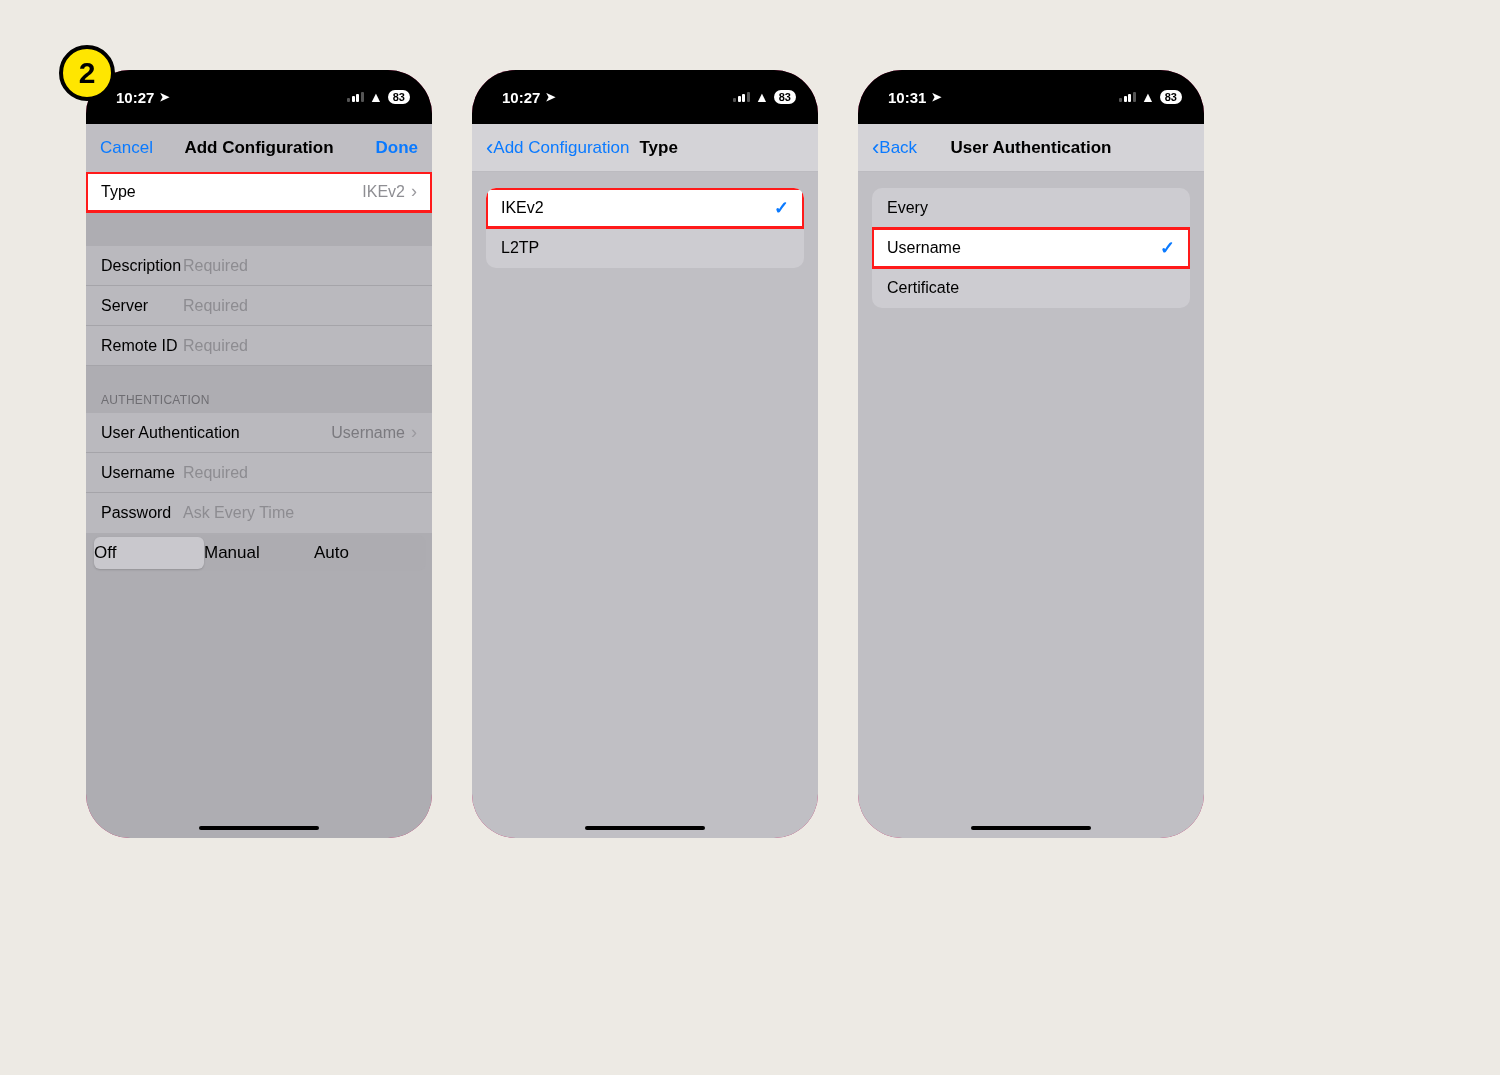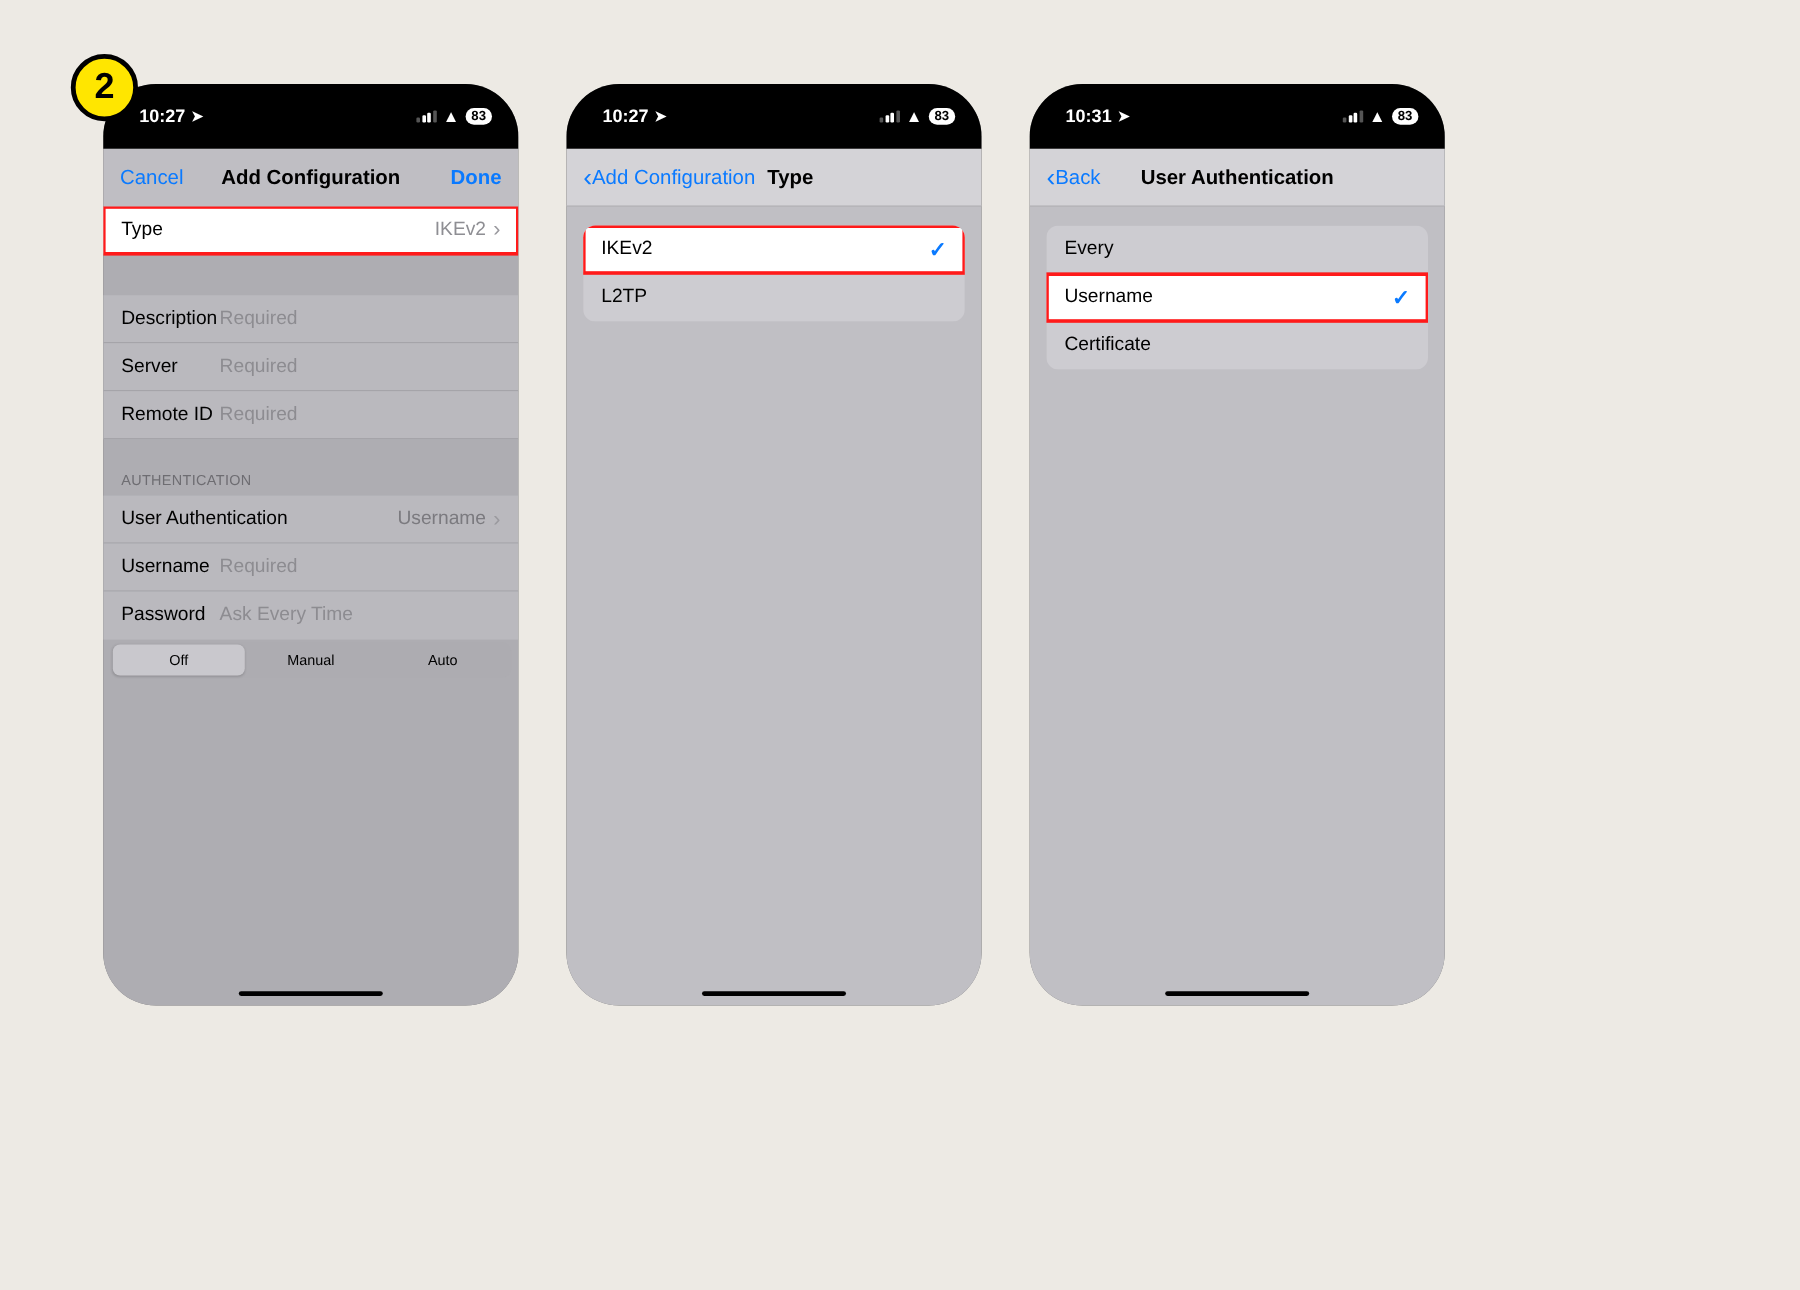--- a/index.html
+++ b/index.html
@@ -1,19 +1,19 @@
 <!DOCTYPE html>
 <html><head>
 <meta charset="utf-8">
 <style>
   * { box-sizing: border-box; margin: 0; padding: 0; font-family: -apple-system, BlinkMacSystemFont, "Segoe UI", Helvetica, Arial, sans-serif; }
   body { background: #edeae4; width: 1500px; height: 1075px; position: relative; }
   .stage { position: absolute; left: 0; top: 0; width: 1290px; height: 924px; display: flex; gap: 40px; padding: 70px 86px; }
   .badge { position: absolute; left: 59px; top: 45px; width: 56px; height: 56px; border-radius: 50%; background: #ffe600; border: 4px solid #000; display: flex; align-items: center; justify-content: center; font-weight: 700; font-size: 30px; z-index: 10; }
-  .phone { width: 394px; height: 768px; background: #737373; border-radius: 44px; overflow: hidden; position: relative; display: flex; flex-direction: column; }
+  .phone { width: 394px; height: 768px; background: #be185d; border-radius: 44px; overflow: hidden; position: relative; display: flex; flex-direction: column; }
   .statusbar { height: 54px; background: #000; color: #fff; display: flex; align-items: center; justify-content: space-between; padding: 0 22px 0 30px; font-size: 15px; font-weight: 600; }
   .sb-left { display: flex; align-items: center; gap: 5px; }
   .sb-right { display: flex; align-items: center; gap: 5px; }
   .loc-icon { font-size: 12px; }
   .battery-pill { background: #fff; color: #000; border-radius: 7px; padding: 1px 5px; font-size: 11px; font-weight: 700; }
   .navbar { height: 48px; display: flex; align-items: center; justify-content: space-between; padding: 0 14px; background: #bfbec3; }
   .navbar.light { background: #d4d3d7; border-bottom: 1px solid #bcbbc0; }
   .nav-btn { color: #0a7aff; font-size: 17px; font-weight: 400; display: flex; align-items: center; gap: 2px; }
   .nav-btn.bold { font-weight: 700; padding-left: 13px; }
   .nav-title { font-weight: 600; font-size: 17px; color: #000; position: absolute; left: 0; right: 0; text-align: center; pointer-events: none; }
@@ -30,21 +30,21 @@
   .row.white { background: #fff; }
   .row.last { border-bottom: none; }
   .row.hl { outline: 3px solid #ff1a1a; outline-offset: -2px; position: relative; z-index: 2; }
   .row-label { color: #000; min-width: 82px; }
   .row-label.w { min-width: 150px; }
   .row-value { color: #7b7a7f; margin-left: auto; }
   .row-placeholder { color: #8d8c91; }
   .chev { color: #9b9a9f; margin-left: 6px; font-size: 18px; font-weight: 300; }
   .check { color: #0a7aff; margin-left: auto; font-size: 18px; font-weight: 600; }
   .seg { display: flex; margin: 2px 6px 0; border-radius: 8px; background: #adacb1; padding: 2px; }
-  .seg-item { flex: 1; text-align: center; font-size: 12px; padding: 6px 0; color: #000; border-radius: 6px; }
+  .seg-item { flex: 1; font-size: 17px; padding: 6px 0; color: #000; border-radius: 6px; }
   .seg-item.active { background: #c9c8cd; box-shadow: 0 1px 2px rgba(0,0,0,0.15); }
   .homebar { position: absolute; bottom: 8px; left: 50%; transform: translateX(-50%); width: 120px; height: 4px; background: #000; border-radius: 3px; }
   .sheet-grouped { margin: 16px 14px 0; border-radius: 10px; overflow: hidden; }
   .back-chev { font-size: 22px; font-weight: 400; line-height: 1; margin-right: -2px; }
   .signal { display:inline-flex; gap:1.5px; align-items:flex-end; }
   .signal i { width:3px; background:#555; border-radius:1px; display:block; }
   .signal i.on { background:#fff; }
   .wifi { font-size:14px; }
 </style>
 </head>

